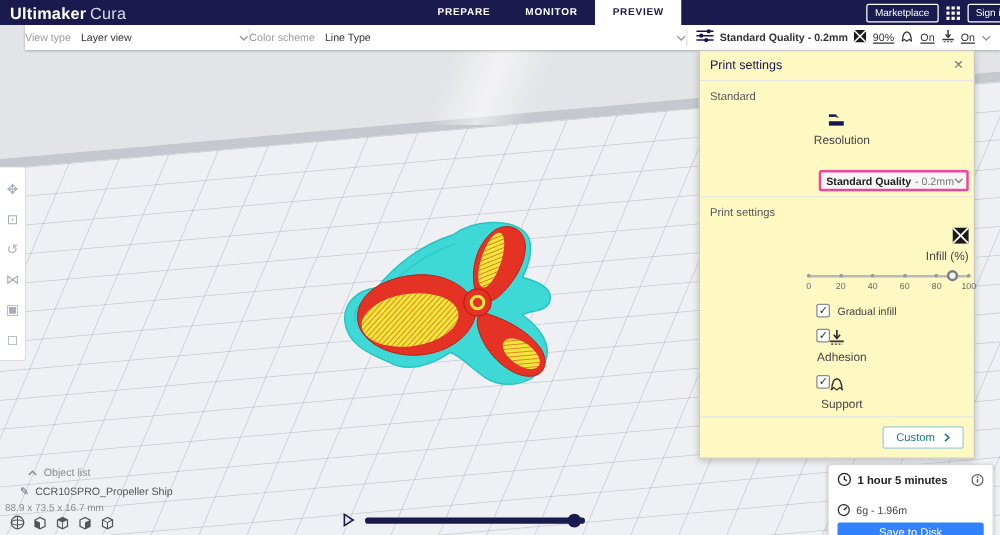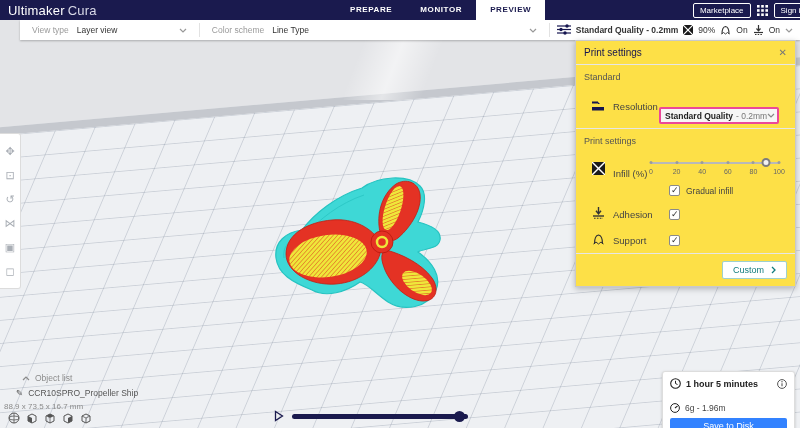--- a/index.html
+++ b/index.html
@@ -4,46 +4,46 @@
 <style>
   * { margin:0; padding:0; box-sizing:border-box; }
   html,body { width:800px; height:428px; overflow:hidden; background:#fff; }
   #app { position:relative; width:800px; height:428px; overflow:hidden;
          font-family:"Liberation Sans", sans-serif; background:#e3e4e7; }
 
   
   .topbar { position:absolute; left:0; top:0; width:800px; height:20px;
             background:#1a1a4e; z-index:60; display:flex; align-items:center; }
   .logo { margin-left:8px; font-size:13px; color:#fff; letter-spacing:.2px; white-space:nowrap; }
-  .logo .bold { font-weight:normal; }
+  .logo .bold { font-weight:bold; }
   .logo .light { font-weight:normal; color:#d9dae8; margin-left:3px; }
   .tabs { position:absolute; left:336px; top:0; height:20px; display:flex;align-items:center; }
   .tab { font-size:8px; font-weight:bold; letter-spacing:.6px; color:#fff;
          line-height:20px; padding:0 14px; cursor:pointer; }
   .tab.active { background:#fff; color:#1a1a4e; }
   .topbar-right { position:absolute; right:-12px; top:0; height:20px;
                   display:flex; align-items:center; gap:6px; }
   .pill-btn { border:1px solid #fff; border-radius:2px; color:#fff; font-size:8px;
               padding:2px 6px; white-space:nowrap; }
   .apps-icon svg { display:block; }
 
   
   .stagebar { position:absolute; left:20px; top:20px; width:780px; height:20px;
               background:#fff; box-shadow:0 1px 2px rgba(0,0,0,.25); z-index:40;
               display:flex; align-items:center; }
   .sb-label { color:#9a9a9a; font-size:8.5px; }
   .sb-value { color:#333; font-size:8.5px; margin-left:8px; }
-  .sb-group { display:flex; align-items:center; height:100%; padding:0 12px; }
+  .sb-group { display:flex; align-items:center; height:100%; padding:0 0; }
   .sb-viewtype { width:186px; }
   .sb-colorscheme { width:364px; }
   .sb-chev { margin-left:auto; display:flex; }
   .vdiv { width:1px; height:14px; background:#e2e2e2; }
   .summary { display:flex; align-items:center; gap:5px; padding:0 7px; height:100%; }
   .summary .txt { font-size:8.5px; color:#333; font-weight:bold; white-space:nowrap; }
-  .summary .val { font-size:8.5px; color:#333; white-space:nowrap; }
+  .summary .val { font-size:8.5px; color:#333; white-space:nowrap;text-decoration:underline; }
 
   
   .viewport { position:absolute; left:0; top:20px; width:800px; height:408px;
               overflow:hidden; background:#e3e4e7; z-index:1; }
   .plate { position:absolute; left:-340px; top:137px; width:1800px; height:780px;
            transform-origin:0 0; transform:rotate(-5deg) skewX(-28deg);
            background-color:#eef0f3;
            border-top:8px solid #c5c8ce;
            background-image:
              linear-gradient(to right, rgba(108,120,142,.26) 1px, transparent 1px),
@@ -57,31 +57,31 @@
 
   
   .left-toolbar { position:absolute; left:0; top:133px; width:21px; z-index:30;
                   background:#fff; border:1px solid #dcdcdc; border-left:none;
                   border-radius:0 3px 3px 0; padding:5px 0; display:flex;
                   flex-direction:column; align-items:center; }
   .tool { height:24px; display:flex; align-items:center; justify-content:center;
           width:100%; color:#a9aeb5; font-size:11px; cursor:pointer; }
 
   
-  .settings-panel { position:absolute; left:575px; top:40px; width:221px;
-                    background:#fde047; border:1px solid #c9c9c9;
+  .settings-panel { position:absolute; left:559px; top:40px; width:221px;
+                    background:#fef9c3; border:1px solid #c9c9c9;
                     box-shadow:0 2px 6px rgba(0,0,0,.25); z-index:50;
                     color:#333; }
   .sp-header { display:flex; align-items:center; justify-content:space-between;
                padding:6px 8px; }
   .sp-title { font-size:10px; color:#15154f; }
   .sp-close { color:#777; font-size:10px; line-height:10px; cursor:pointer; }
   .hdiv { height:1px; background:#e6e6e6; margin:0 0; }
   .sp-section { padding:7px 8px 3px; font-size:9px; color:#555; }
-  .sp-row { display:flex; align-items:center; padding:4px 16px; position:relative; }
+  .sp-row { display:flex; align-items:center; padding:4px 4px; position:relative;flex-direction:column; }
   .sp-label { font-size:9.5px; color:#444; margin-left:8px; }
   .res-dropdown { margin-left:auto; width:120px; height:17px; background:#f6f6f6;
                   border:2px solid #ec4899; border-radius:2px; display:flex;
                   align-items:center; padding:0 4px; font-size:8.5px; cursor:pointer;margin-top:18px; }
   .res-dropdown .b { font-weight:bold; color:#222; white-space:nowrap; }
   .res-dropdown .s { color:#777; margin-left:3px; white-space:nowrap; }
   .slider-block { margin-left:auto; width:128px; padding-top:2px; }
   .slider-track { position:relative; height:2px; background:#b9b9b9; margin-top:7px; }
   .tickdot { position:absolute; top:-1px; width:3px; height:3px; border-radius:50%;
              background:#9b9b9b; transform:translateX(-50%); }

